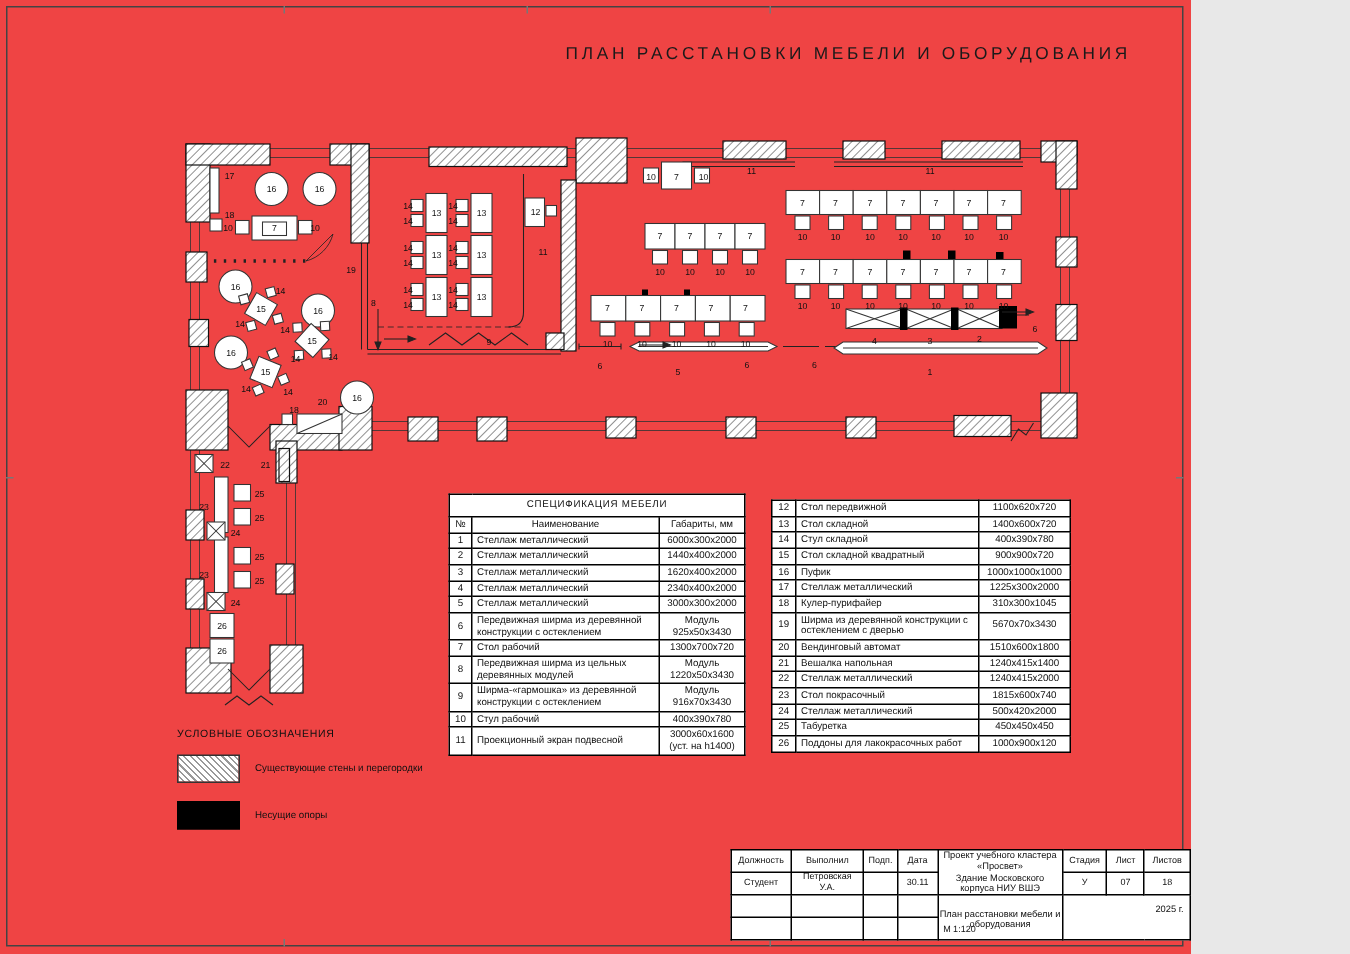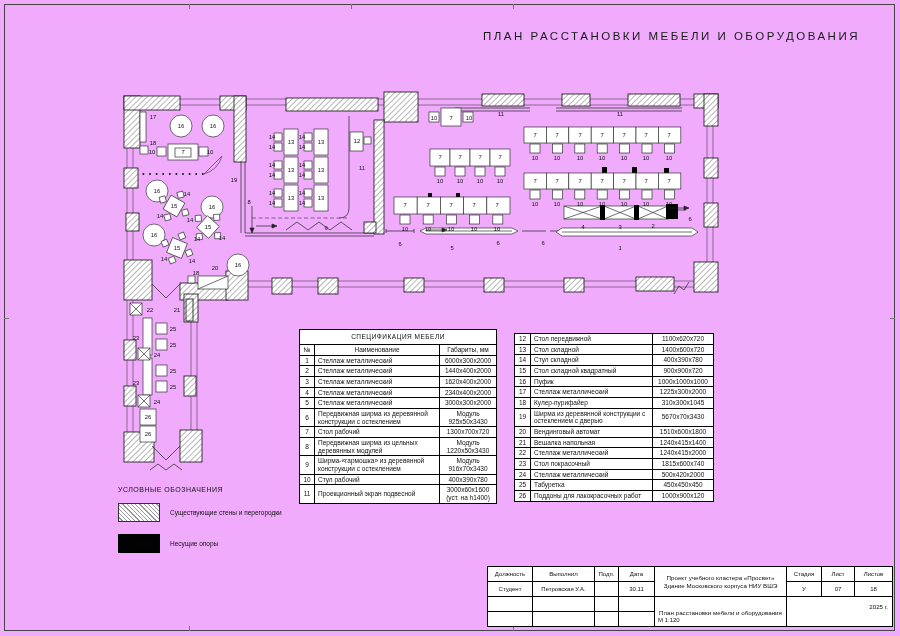--- a/index.html
+++ b/index.html
@@ -1,16 +1,16 @@
 <!DOCTYPE html>
 <html><head>
 <meta charset="utf-8">
 <style>
   html,body{margin:0;padding:0;background:#e8e8e8;}
-  .sheet{position:relative;width:900px;height:636px;background:#f0abfc;overflow:hidden;
+  .sheet{position:relative;width:794px;height:636px;background:#ef4444;overflow:hidden;
          font-family:"Liberation Sans",sans-serif;color:#111;}
   .frame{position:absolute;left:4px;top:4px;right:5px;bottom:5px;border:1px solid #444;}
   .tick{position:absolute;background:#777;}
   .drawing-title{position:absolute;top:30px;right:40px;font-size:11.5px;letter-spacing:2.5px;
                  color:#1a1a1a;white-space:nowrap;}
   svg text{font-family:"Liberation Sans",sans-serif;}
   
   .spec{position:absolute;border-collapse:collapse;table-layout:fixed;background:#fff;}
   .spec td,.spec th{border:1px solid #000;font-size:6.5px;font-weight:normal;
                     padding:1px 2px;line-height:1.18;vertical-align:middle;color:#111;}

